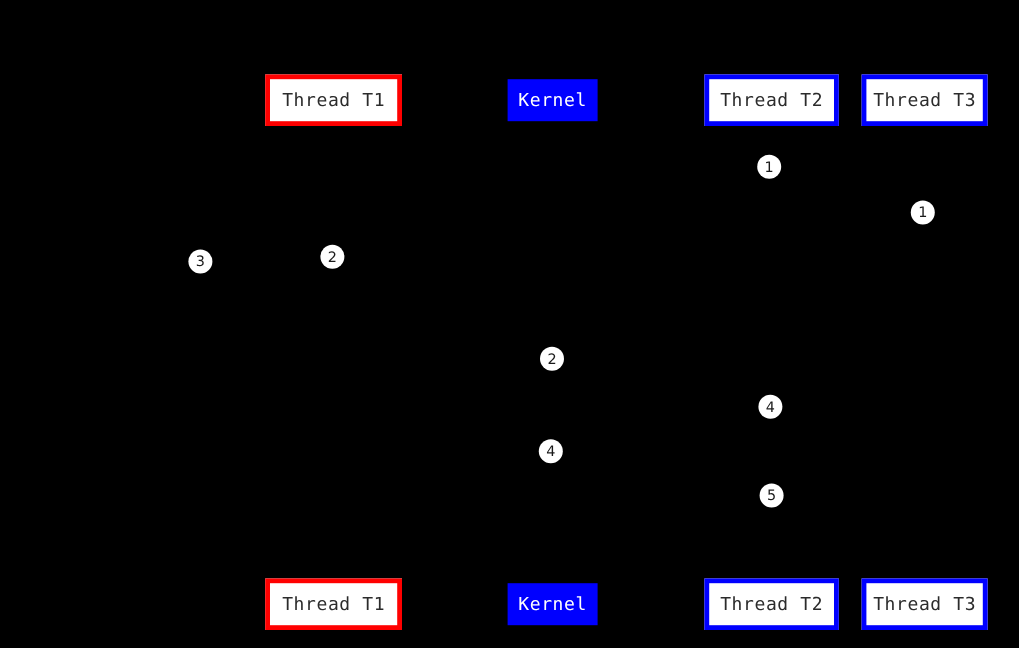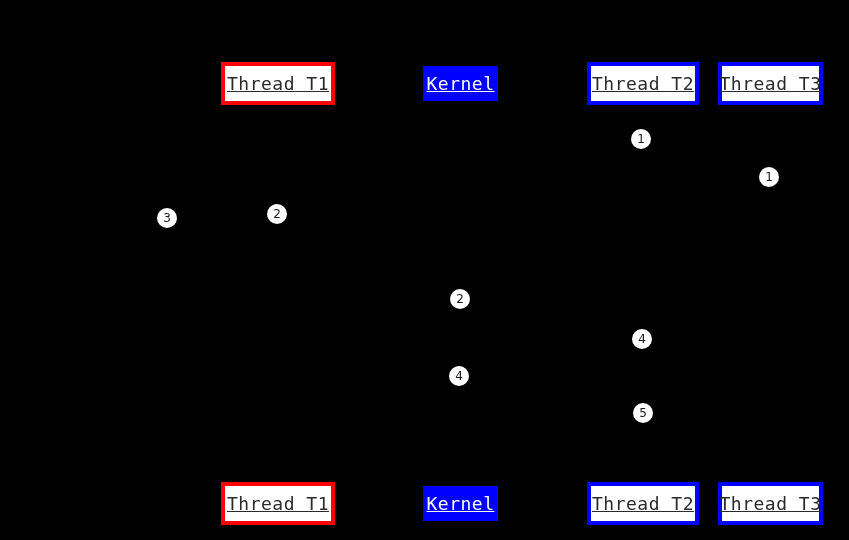--- a/index.html
+++ b/index.html
@@ -21,23 +21,22 @@
   .participant {
     position: absolute;
     box-sizing: border-box;
     display: flex;
     align-items: center;
     justify-content: center;
     white-space: nowrap;
     letter-spacing: 0.5px;
   }
   .participant .plabel {
-    font-size: 18px;
+    font-size: 15px;
     line-height: 1;
-    text-decoration: underline;
   }
 
   .p-outline {
     background: #ffffff;
     border-style: solid;
     border-width: 4px;
   }
   .p-outline .plabel { color: #2b2b2b; }
 
   .p-red    { border-color: #ff0000; }

